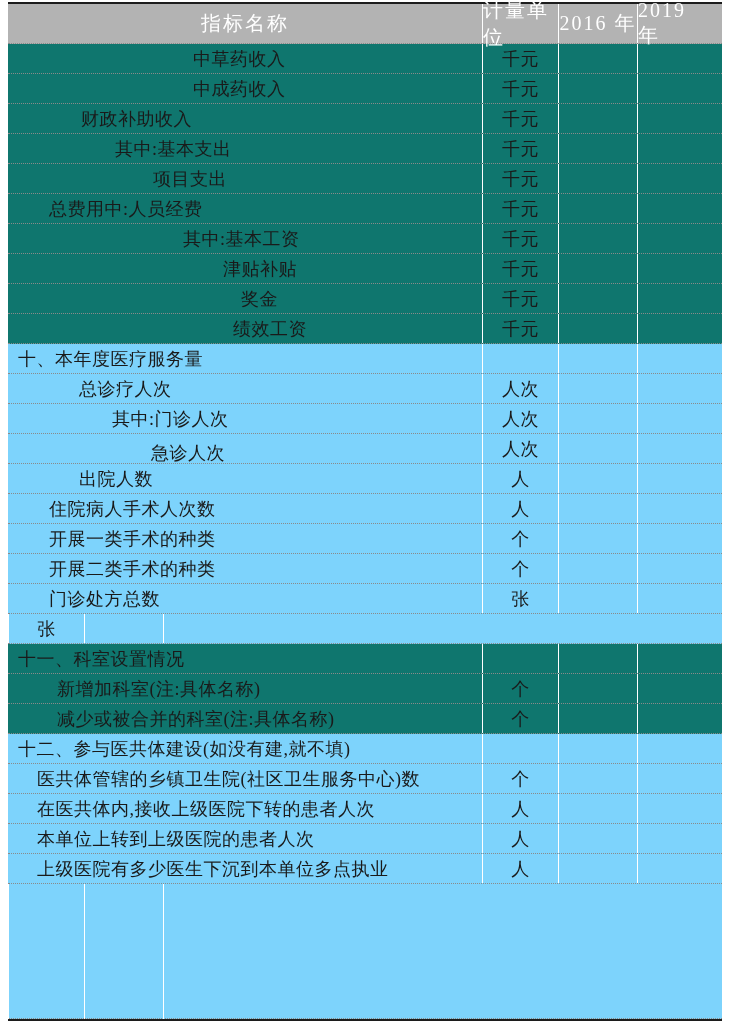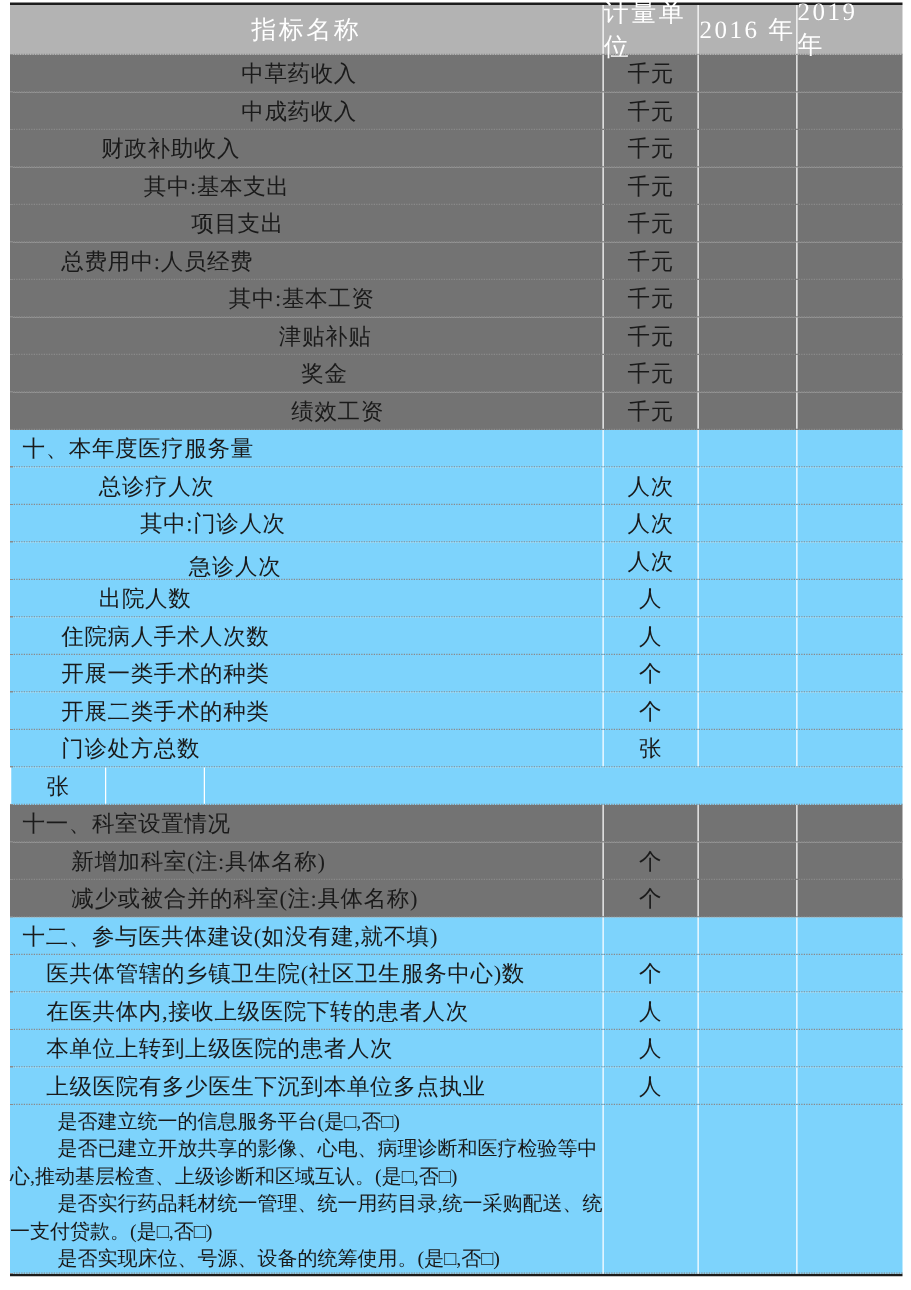--- a/index.html
+++ b/index.html
@@ -30,21 +30,21 @@
     height:40px;
     background:#b3b3b3;
     color:#ffffff;
     font-size:20px;
     letter-spacing:2px;
     border-bottom:1px dotted #8a8a8a;
   }
   .hcell { display:flex; align-items:center; justify-content:center; }
   .row {
     height:30px;
-    background:#737373;
+    background:#0f766e;
     border-bottom:1px dotted #8a8a8a;
     font-size:18px;
     letter-spacing:0.5px;
     color:#1a1a1a;
   }
   .row.shade { background:#7dd3fc; }
   .name-cell { display:flex; align-items:center; }
   .name-cell .label { white-space:nowrap; }
   .unit-cell, .year-cell { display:flex; align-items:center; justify-content:center; }
   .footer-row { height:135px; align-items:flex-start; }
@@ -317,25 +317,19 @@
     <div class="cell c1 name-cell">
       <span class="label" style="margin-left: 29px;">上级医院有多少医生下沉到本单位多点执业</span>
     </div>
     <div class="cell c2 unit-cell">人</div>
     <div class="cell c3 year-cell"></div>
     <div class="cell c4 year-cell"></div>
   </div>
 </div>
 
     <div class="row footer-row shade" id="footer-row">
-      <div class="cell c1 footer-text" id="footer-paragraphs">
-          <p class="fp">是否建立统一的信息服务平台(是□,否□)</p>
-          <p class="fp">是否已建立开放共享的影像、心电、病理诊断和医疗检验等中心,推动基层检查、上级诊断和区域互认。(是□,否□)</p>
-          <p class="fp">是否实行药品耗材统一管理、统一用药目录,统一采购配送、统一支付贷款。(是□,否□)</p>
-          <p class="fp">是否实现床位、号源、设备的统筹使用。(是□,否□)</p>
-        </div>
       <div class="cell c2"></div>
       <div class="cell c3 year-cell"></div>
       <div class="cell c4 year-cell"></div>
     </div>
 
   </div>
 </div>
 
 </body></html>

